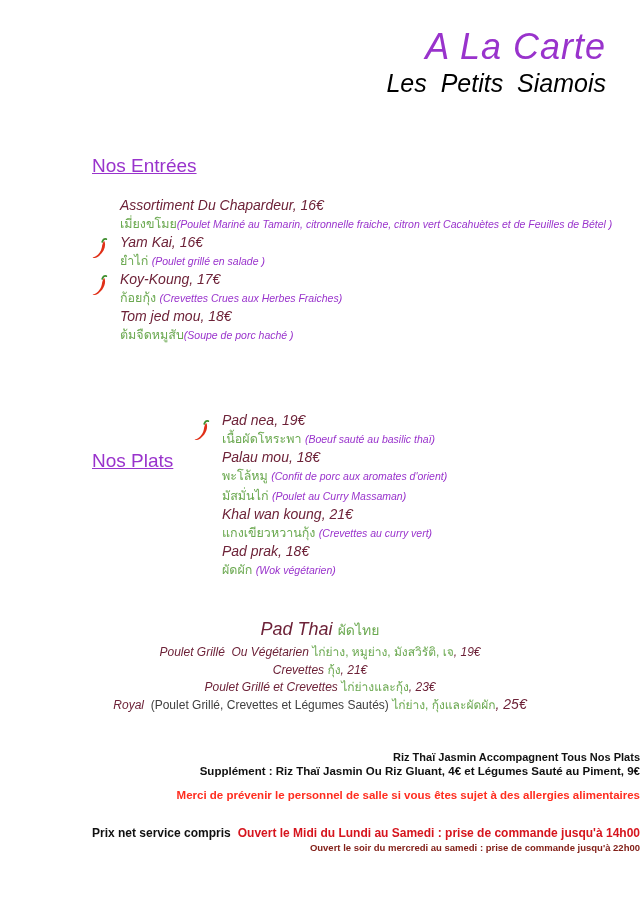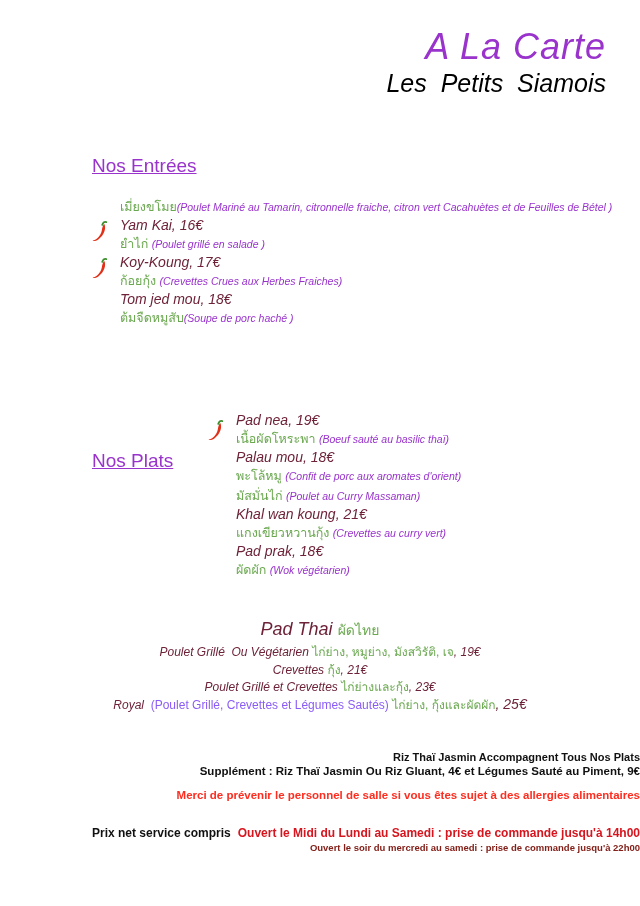--- a/index.html
+++ b/index.html
@@ -19,40 +19,40 @@
   .section-heading{
     position:absolute;margin:0;
     color:#9933cc;font-size:19px;font-weight:normal;
     text-decoration:underline;
   }
   .entrees-heading{left:92px;top:155px;}
   .plats-heading{left:92px;top:450px;}
   
   .items{position:absolute;}
   .entrees-items{left:120px;top:197px;}
-  .plats-items{left:236px;top:412px;}
+  .plats-items{left:222px;top:412px;}
   .item{position:relative;margin-bottom:1px;}
   .item-name{
     font-style:italic;font-size:14px;line-height:17px;color:#6d2238;
     white-space:pre;
   }
   .item-desc{line-height:17px;white-space:nowrap;}
   .thai{color:#6aa84f;font-size:12.5px;white-space:pre;}
   .desc{color:#9933cc;font-style:italic;font-size:10.5px;}
   .chili{position:absolute;left:-29px;top:3px;width:18px;height:24px;}
   .plats-items .item .chili{top:7px;}
   .chili svg{display:block;}
   
   .padthai{position:absolute;left:0;top:618px;width:640px;text-align:center;}
   .padthai-title{line-height:22px;margin-bottom:2px;}
   .pt-fr{font-style:italic;font-size:18px;color:#6d2238;white-space:pre;}
   .pt-th{color:#6aa84f;font-size:14px;}
   .pt-line{line-height:16.5px;}
   .pt-opt-fr{font-style:italic;font-size:12px;color:#6d2238;white-space:pre;text-align:right;}
-  .pt-opt-paren{font-size:12px;color:#8b5cf6;white-space:pre;margin-top:23px;}
+  .pt-opt-paren{font-size:12px;color:#404040;white-space:pre;margin-top:23px;}
   .pt-opt-th{color:#6aa84f;font-size:12px;white-space:pre;}
   .pt-opt-price{font-style:italic;font-size:12px;color:#6d2238;}
   .pt-line-royal .pt-opt-price{font-size:14px;}
   
   .footer-line{position:absolute;left:0;width:640px;text-align:right;font-weight:bold;}
   .rice-note{top:751px;font-size:11px;color:#111111;}
   .supplement{top:765px;font-size:11.5px;color:#111111;}
   .allergy{top:789px;font-size:11.5px;color:#ff2d1f;}
   .hours-line{top:826px;font-size:12px;}
   .price-note{color:#111111;}
@@ -68,20 +68,21 @@
     <div class="title1">A La Carte</div>
     <div class="title2">Les  Petits  Siamois</div>
   </header>
 
   <h2 class="section-heading entrees-heading">Nos Entrées</h2>
 
   <div class="items entrees-items">
 
     <div class="item">
 
+      <div class="item-name">Assortiment Du Chapardeur, 16€</div>
       <div class="item-desc"><span class="thai">เมี่ยงขโมย</span><span class="desc">(Poulet Mariné au Tamarin, citronnelle fraiche, citron vert Cacahuètes et de Feuilles de Bétel )</span></div>
     </div>
 
 
     <div class="item">
       <span class="chili">
           <svg viewBox="0 0 20 26" width="18" height="24">
             <path d="M12.5 5 C13.5 2.5 15.5 1.5 17 2" stroke="#3f8f2f" stroke-width="2" fill="none" stroke-linecap="round"></path>
             <path d="M14.8 4.2 C17 8.5 15 16.5 8.2 21.2 C5.4 23 2.4 23.6 1.8 22.4 C6.4 21.6 10.8 17.2 12 11.2 C12.6 8.2 13.2 5.4 14.8 4.2 Z" fill="#e03018"></path>
           </svg>

